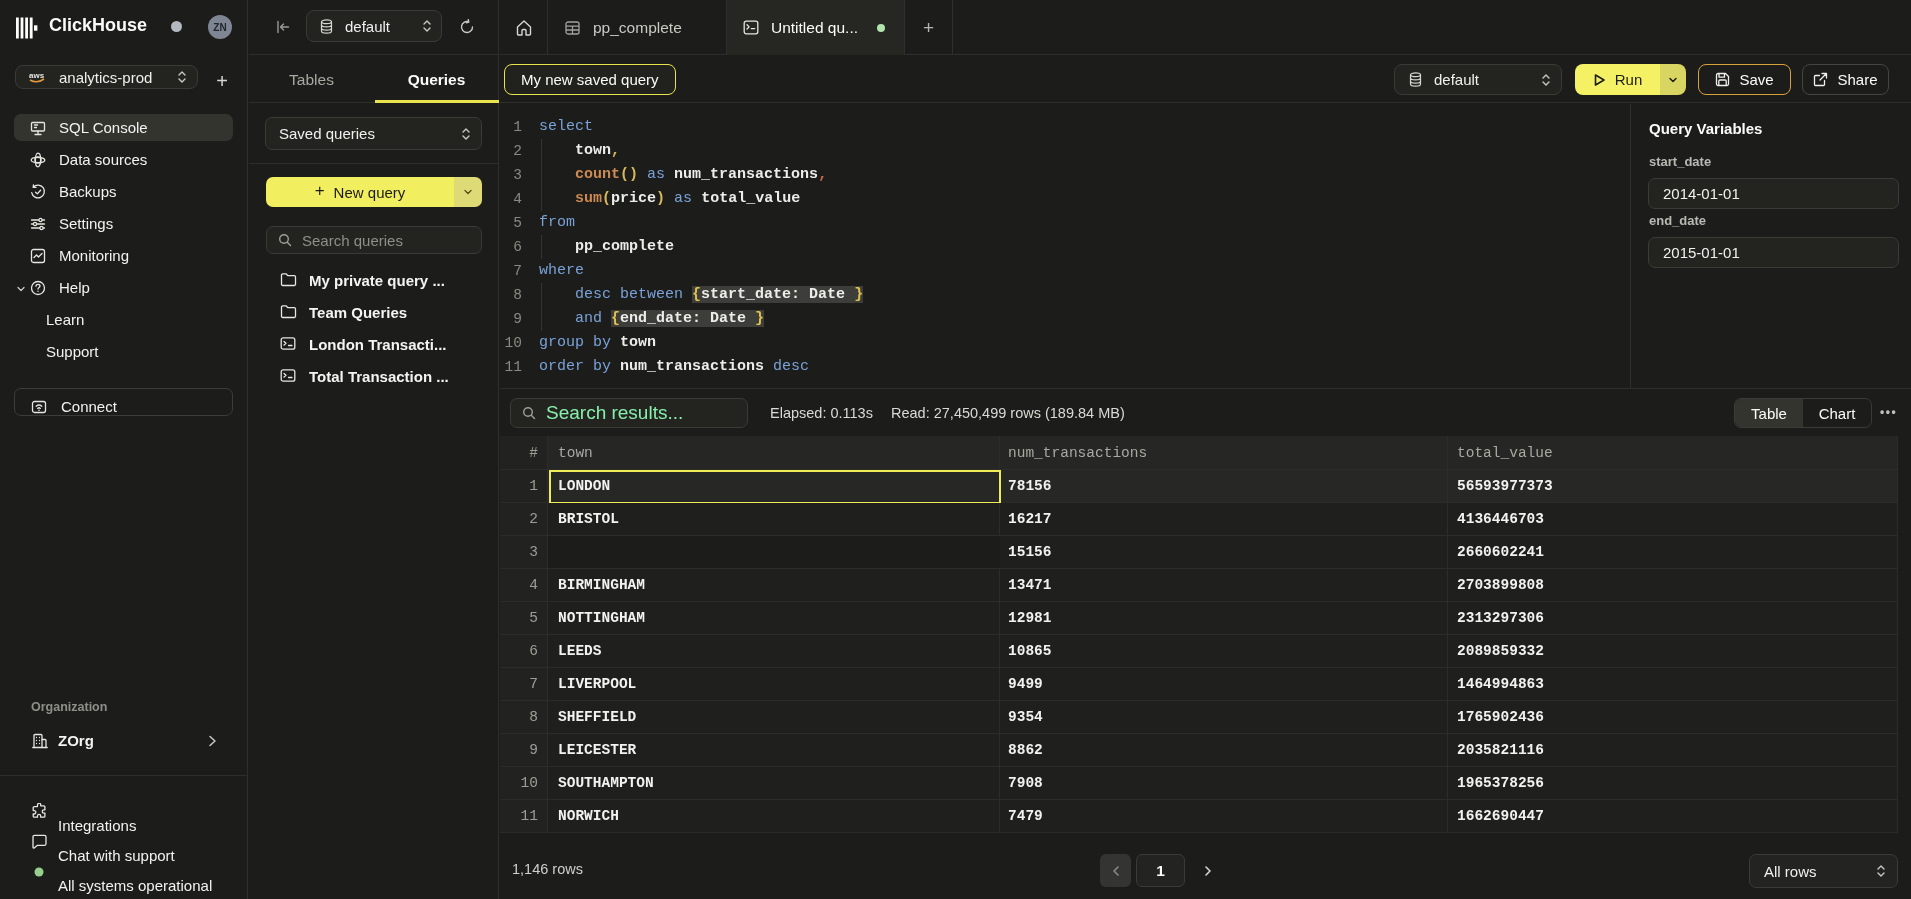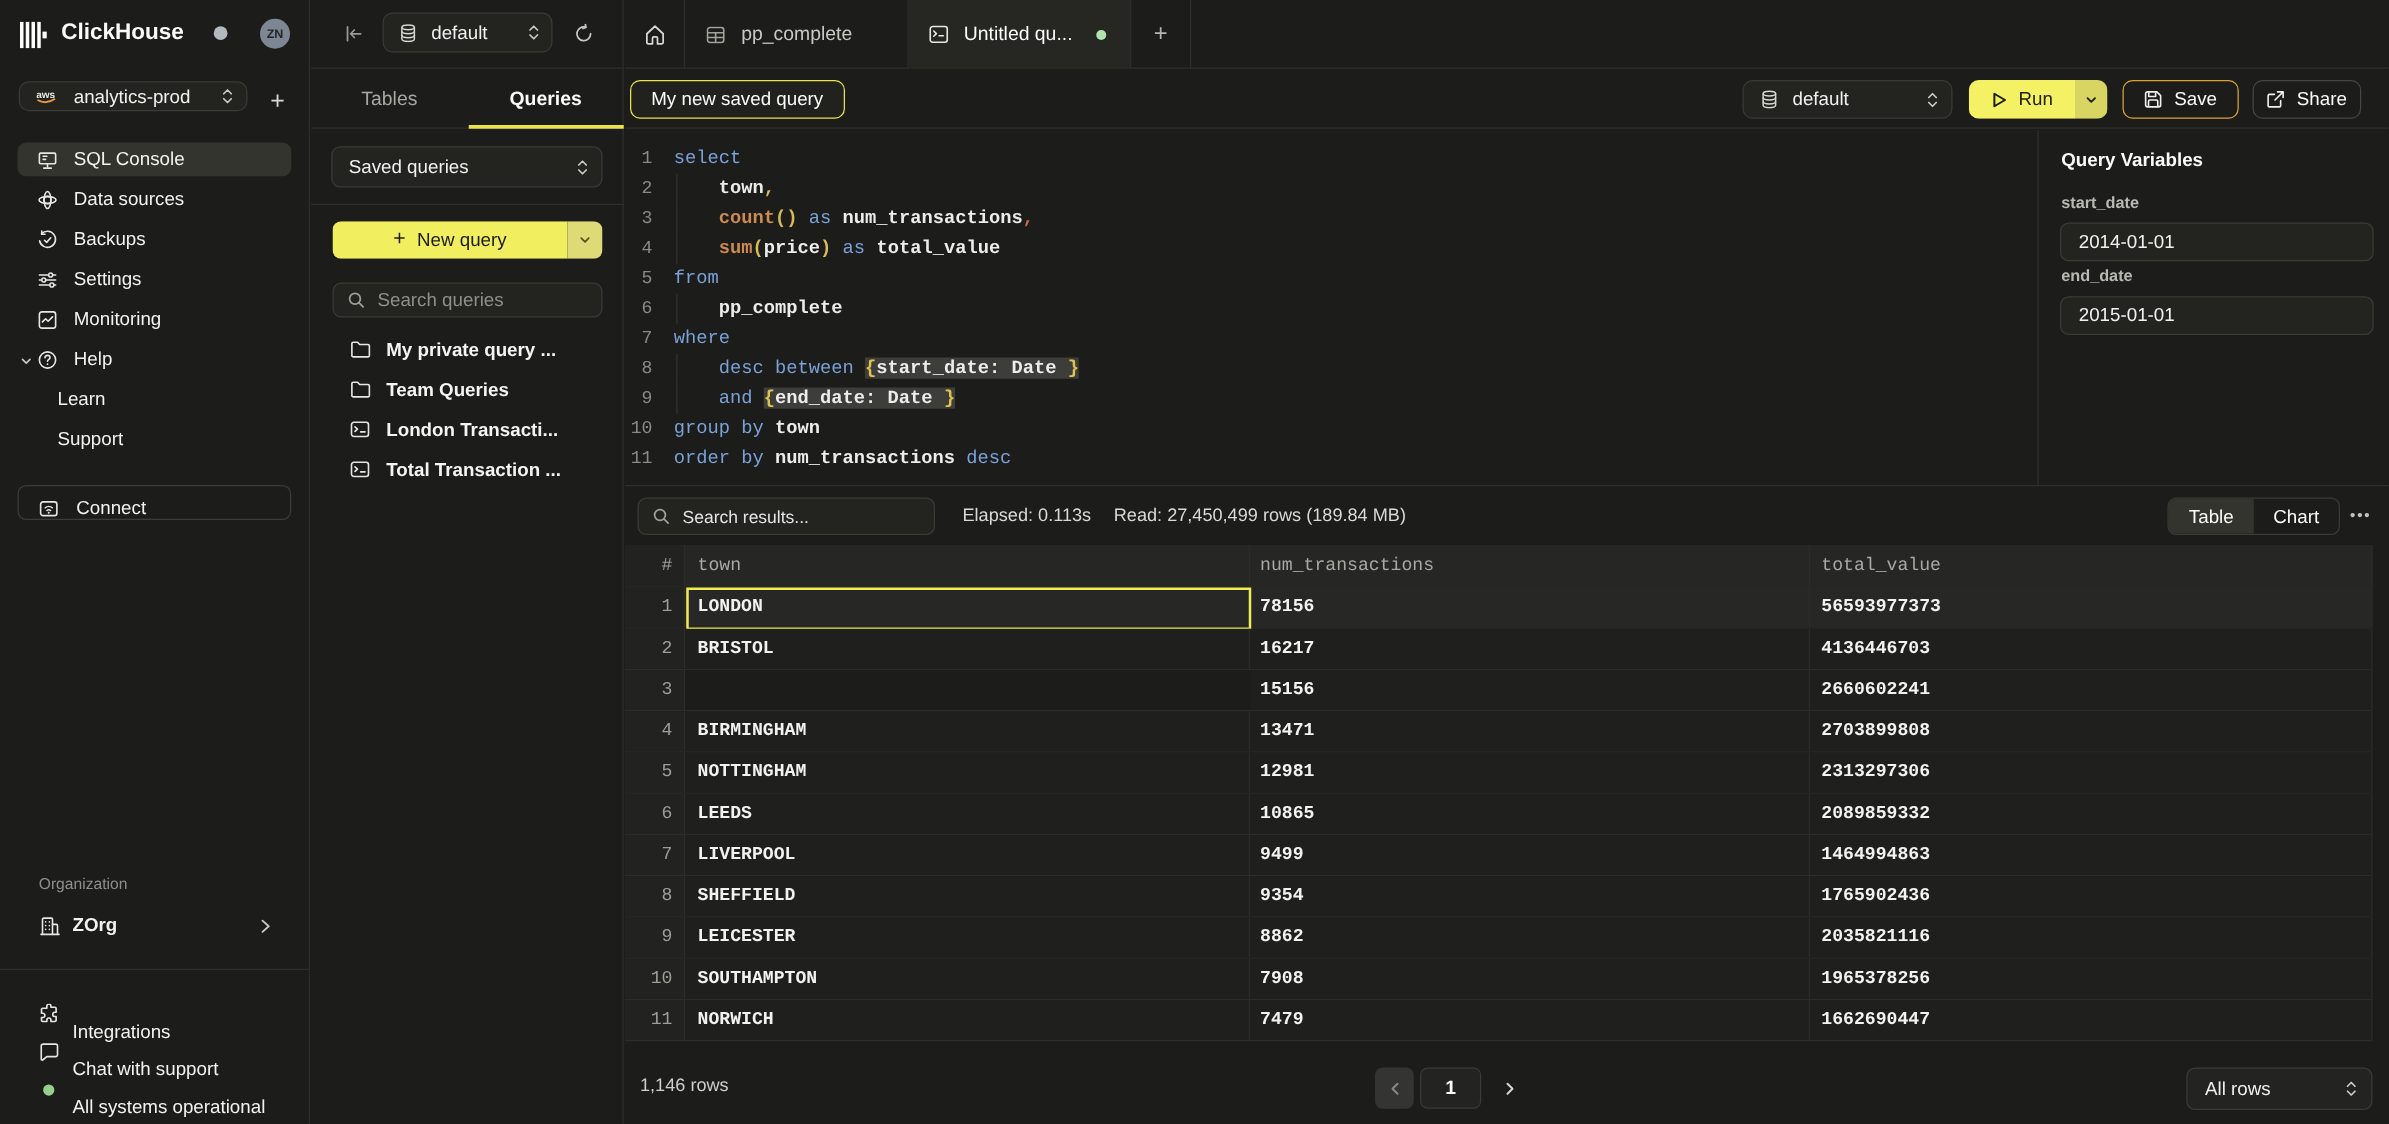--- a/index.html
+++ b/index.html
@@ -23,21 +23,21 @@
 .mi { height:27px; display:flex; align-items:center; border-radius:7px; margin-bottom:5px; position:relative; }
 .mi .ic { width:16px; height:16px; margin-left:16px; }
 .mi .t { margin-left:13px; font-size:15px; color:#f2f2f0; }
 .mi.sel { background:#34342f; }
 .mi .chv { position:absolute; left:2px; top:10px; }
 .mi.sub { padding-left:0; }
 .mi.sub .t { margin-left:45px; }
 #connect { position:absolute; left:14px; top:388px; width:219px; height:28px; border:1px solid #3c3c38; border-radius:7px; display:flex; align-items:flex-end; }
 #connect .ic { width:16px; height:16px; margin-left:16px; }
 #connect .t { margin-left:14px; font-size:15px; color:#f2f2f0; }
-#org-label { position:absolute; left:31px; top:700px; font-size:12.5px; font-weight:400; color:#8f8f89; }
+#org-label { position:absolute; left:31px; top:700px; font-size:12.5px; font-weight:700; color:#8f8f89; }
 #zorg { position:absolute; left:0; top:728px; width:248px; height:26px; }
 #zorg .ic { position:absolute; left:32px; top:5px; }
 #zorg .t { position:absolute; left:58px; top:4px; font-size:15px; font-weight:700; color:#f2f2f0; }
 #zorg .ar { position:absolute; left:206px; top:6px; }
 #side-div { position:absolute; left:0px; top:775px; width:248px; height:1px; background:#2e2e2b; }
 .bot-item { position:absolute; left:0; width:248px; height:24px; }
 .bot-item .ic { position:absolute; left:31px; top:3px; }
 .bot-item .t { position:absolute; left:58px; top:17px; font-size:15px; color:#f2f2f0; }
 
 
@@ -110,21 +110,21 @@
 #vars { position:absolute; left:1130px; top:104px; width:281px; height:284px; border-left:1px solid #2e2e2b; }
 #vars h3 { position:absolute; left:18px; top:16px; font-size:15px; font-weight:700; color:#fbfbf9; }
 #vars .vlabel { position:absolute; left:18px; font-size:13px; font-weight:700; color:#b9b9b3; }
 #vars .vinput { position:absolute; left:17px; width:251px; height:31px; background:#232320; border:1px solid #3a3a36; border-radius:7px; line-height:29px; padding-left:14px; font-size:15px; color:#f0f0ee; }
 
 
 #rtoolbar { position:absolute; left:0; top:389px; width:1411px; height:47px; }
 #rtoolbar::before { content:""; position:absolute; left:0; top:-1px; width:1411px; height:1px; background:#2e2e2b; }
 #rsearch { position:absolute; left:10px; top:9px; width:238px; height:30px; background:#232320; border:1px solid #3a3a36; border-radius:7px; display:flex; align-items:center; }
 #rsearch .ic { margin-left:11px; }
-#rsearch .t { margin-left:10px; font-size:14px; color:#e5e5e5; }
+#rsearch .t { margin-left:10px; font-size:19px; color:#86efac; }
 #elapsed { position:absolute; left:270px; top:16px; font-size:14.5px; color:#d9d9d5; }
 #readtxt { position:absolute; left:391px; top:16px; font-size:14.5px; color:#d9d9d5; }
 #tc-toggle { position:absolute; left:1234px; top:9px; width:138px; height:30px; border:1px solid #3a3a36; border-radius:7px; overflow:hidden; display:flex; }
 #tc-toggle .tt { width:68px; display:flex; align-items:center; justify-content:center; font-size:15px; color:#fbfbf9; }
 #tc-toggle .tt.on { background:#34342f; }
 #rdots { position:absolute; left:1380px; top:16px; font-size:12px; font-weight:700; color:#c2c2bd; letter-spacing:1.5px; }
 
 
 #rtable { position:absolute; left:0; top:436px; width:1411px; height:398px; font-family:"Liberation Mono",monospace; font-size:14.5px; }
 .trow { position:absolute; left:0; width:1398px; height:33px; border-bottom:1px solid #2c2c29; }

